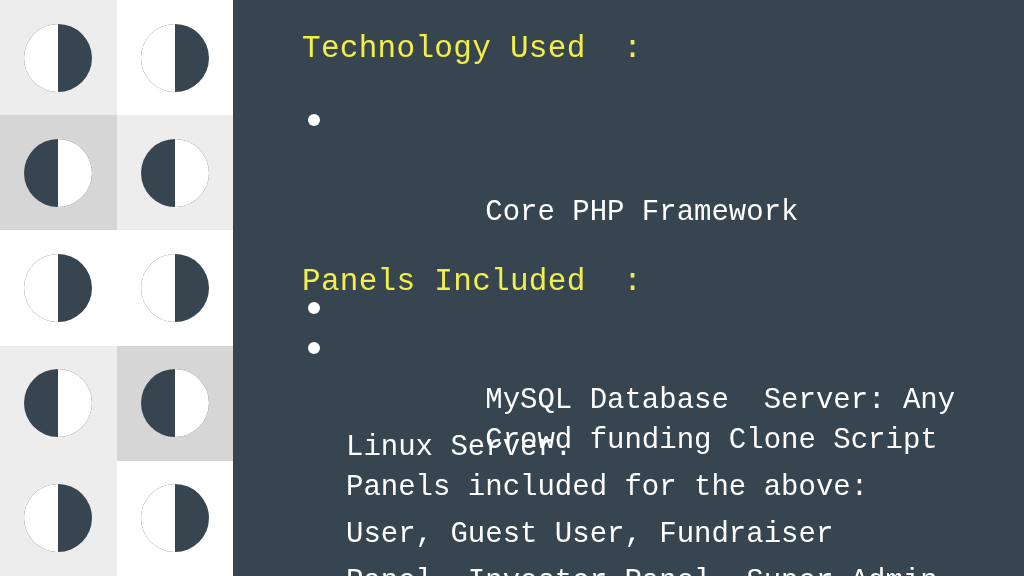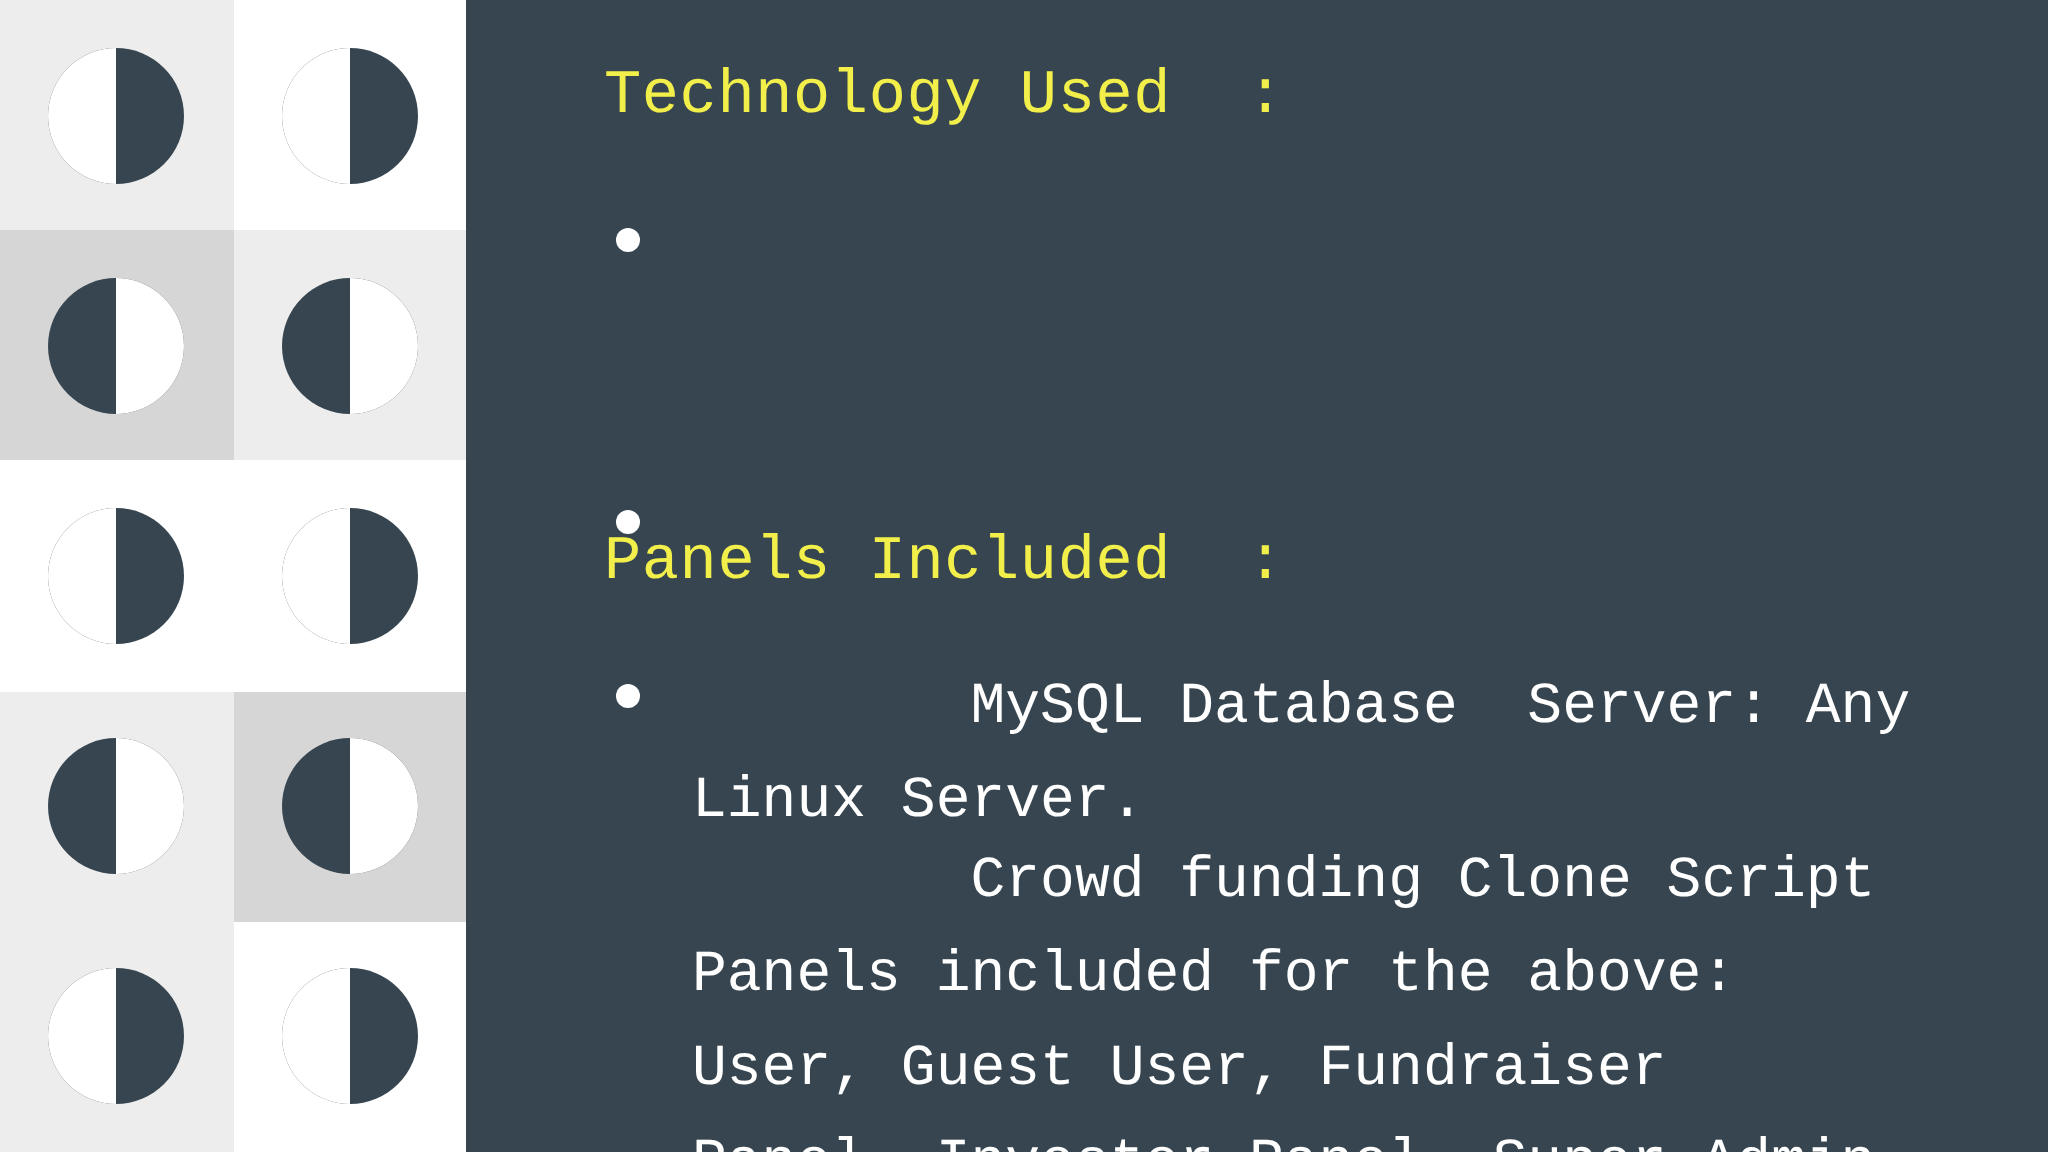--- a/index.html
+++ b/index.html
@@ -150,20 +150,21 @@
       </div>
   </div>
 
   <div class="content">
 
     <div class="heading heading-1">Technology Used  :</div>
 
     <ul class="bullet-list list-1">
       <li class="bullet-item">
         <span class="dot"></span>
+        <span>Core PHP Framework</span>
       </li>
       <li class="bullet-item">
         <span class="dot"></span>
         <span>MySQL Database  Server: Any Linux Server.</span>
       </li>
     </ul>
 
     <div class="heading heading-2">Panels Included  :</div>
 
     <ul class="bullet-list list-2">

